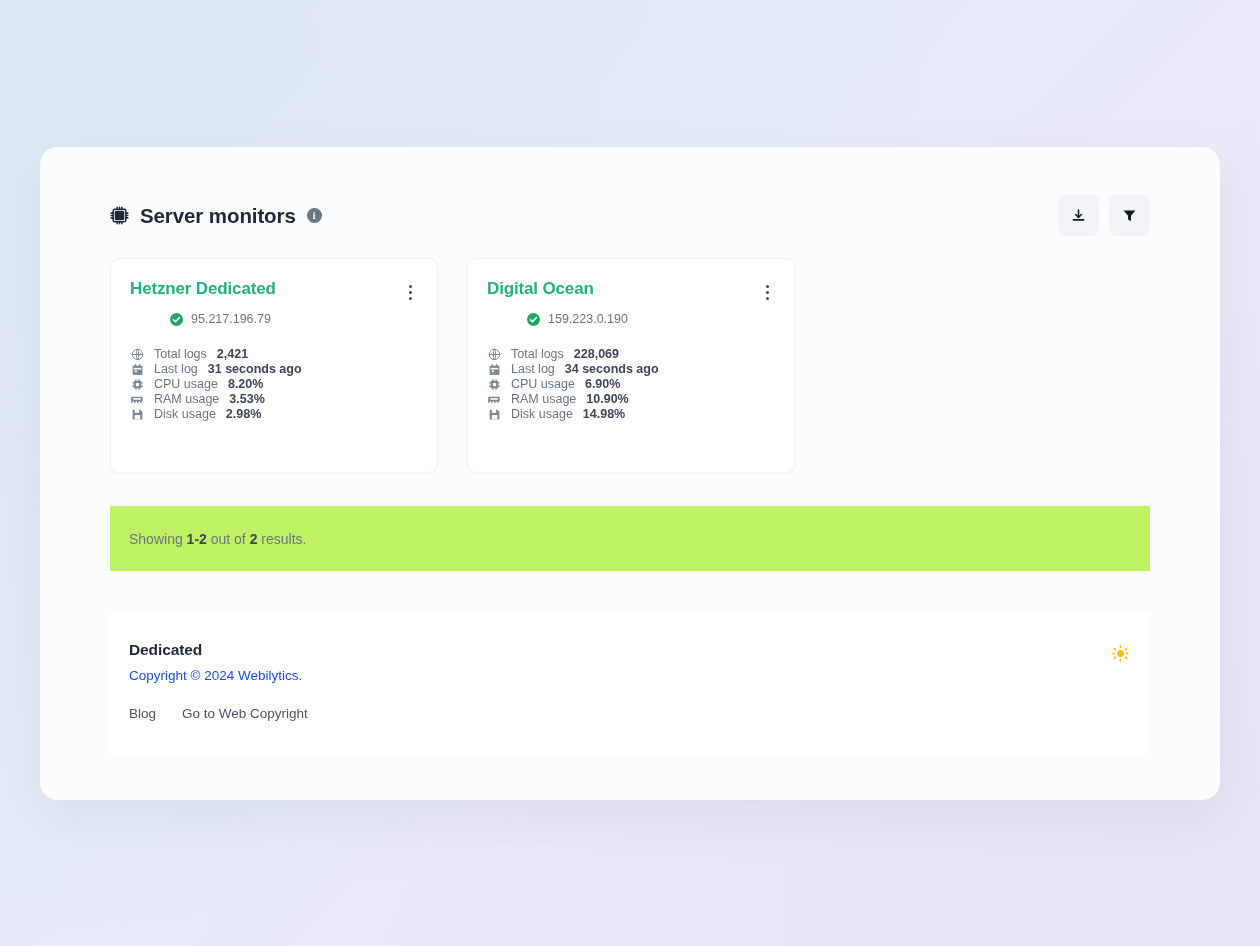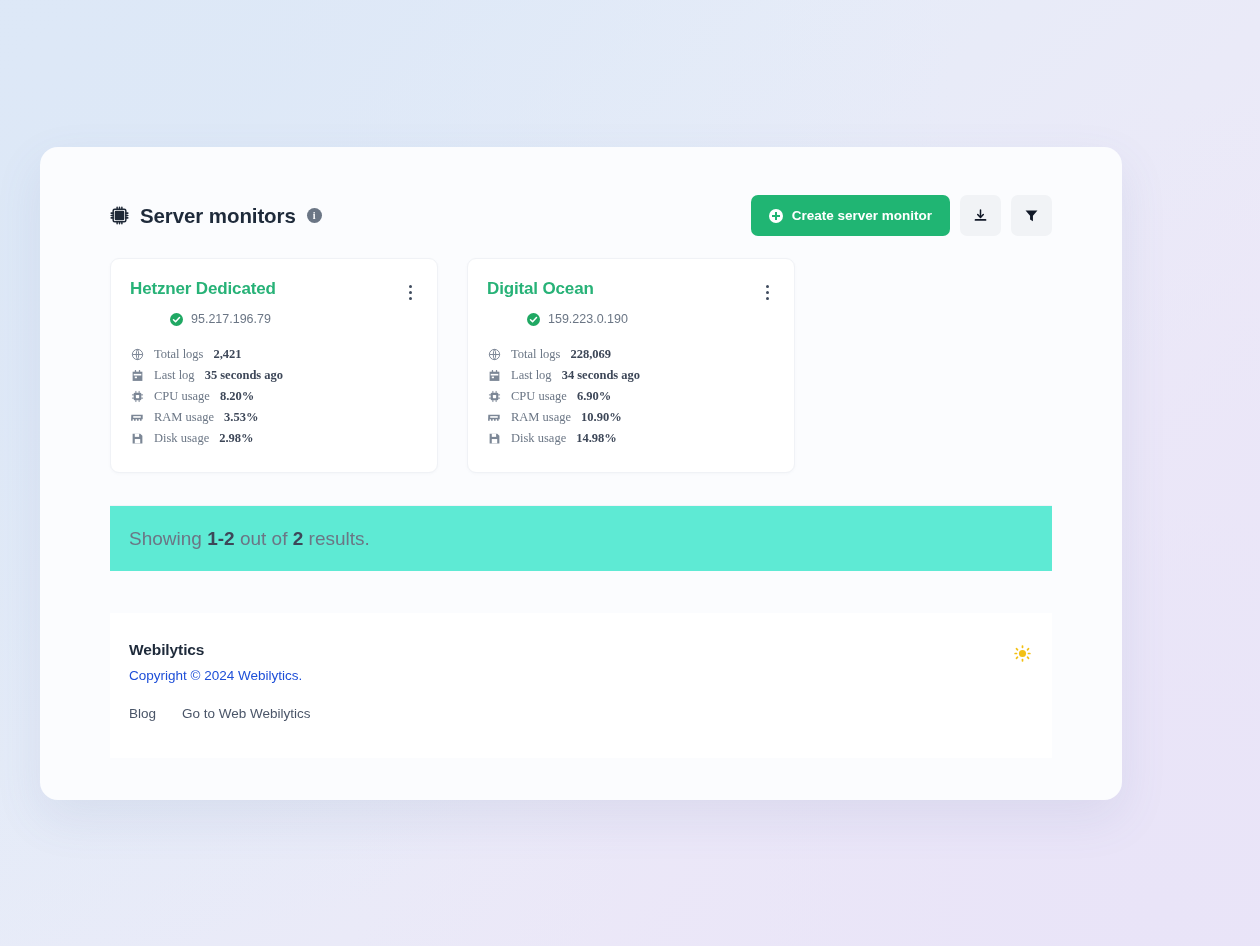--- a/index.html
+++ b/index.html
@@ -17,21 +17,21 @@
       radial-gradient(circle at 4% 6%, #dde8f7 0%, rgba(221,232,247,0) 60%),
       linear-gradient(135deg, #dce7f6 0%, #e6ecf8 35%, #ece9f8 70%, #eae6f8 100%);
     position: relative;
   }
 
   
   .panel {
     position: absolute;
     left: 40px;
     top: 147px;
-    width: 1082px;
+    width: 1180px;
     height: 653px;
     background: #fbfcfe;
     border-radius: 18px;
     box-shadow: 0 18px 48px rgba(90,105,160,.10);
     overflow: hidden;
   }
 
   
   .panel-header {
     display: flex;
@@ -171,21 +171,21 @@
     border-radius: 50%;
     background: #1fa863;
     display: flex;
     align-items: center;
     justify-content: center;
     flex: none;
   }
   .check-circle svg { display:block; }
   .ip-text { font-size: 12.5px; color: #6b7685; }
 
-  .stat-list { margin-top: 21px; display:flex; flex-direction:column; gap: 7px; font-family: Liberation Serif, serif; }
+  .stat-list { margin-top: 21px; display:flex; flex-direction:column; gap: 1px; }
 
   .stat-row {
     display: flex;
     align-items: center;
     gap: 10px;
     font-size: 12.5px;
     color: #6b7685;
     line-height: 1;
   }
   .stat-icon {
@@ -197,26 +197,26 @@
     color: #7c8796;
   }
   .stat-icon svg { display:block; }
   .stat-label { white-space: nowrap; }
   .stat-value { font-weight: bold; color: #3d4758; white-space: nowrap; }
 
   
   .results-row {
     margin: 32px 70px 0 70px;
     border-top: 1px solid #f2f4f8;
-    background: #5eead4;
+    background: #bef264;
     height: 66px;
     display: flex;
     align-items: center;
     padding: 0 19px;
-    font-size: 19px;
+    font-size: 14px;
     color: #6b7685;
   }
   .results-row b { color: #3d4758; }
 
   
   .footer {
     margin: 42px 70px 0 70px;
     background: #ffffff;
     padding: 28px 19px 32px 19px;
     display: flex;
@@ -268,24 +268,20 @@
           <rect x="6" y="6" width="12" height="12" rx="1.5" fill="currentColor" stroke="none"></rect>
           <rect x="4" y="4" width="16" height="16" rx="2"></rect>
           <path d="M9 1.5v2.5M12 1.5v2.5M15 1.5v2.5M9 20v2.5M12 20v2.5M15 20v2.5M1.5 9H4M1.5 12H4M1.5 15H4M20 9h2.5M20 12h2.5M20 15h2.5"></path>
         </svg>
       </span>
       <span class="page-title">Server monitors</span>
       <span class="info-icon">i</span>
     </div>
 
     <div class="header-actions">
-      <button class="btn-primary">
-        <span class="plus-circle"></span>
-        <span>Create server monitor</span>
-      </button>
       <button class="btn-icon">
         <span>
           <svg width="15" height="15" viewBox="0 0 24 24" fill="none" stroke="currentColor" stroke-width="2.4" stroke-linecap="round" stroke-linejoin="round">
             <path d="M12 3v11"></path>
             <path d="M7.5 10.5 12 15l4.5-4.5"></path>
             <path d="M4 19h16" stroke-width="2.8"></path>
           </svg>
         </span>
       </button>
       <button class="btn-icon">
@@ -332,21 +328,21 @@
           <span class="stat-icon">
             <svg width="13" height="13" viewBox="0 0 24 24" fill="currentColor">
                 <path d="M3 5h18v17H3z"></path>
                 <rect x="5" y="9" width="14" height="3" fill="#fff"></rect>
                 <rect x="7" y="14" width="4" height="3" fill="#fff"></rect>
                 <rect x="7" y="2" width="2.5" height="5" rx="1"></rect>
                 <rect x="14.5" y="2" width="2.5" height="5" rx="1"></rect>
               </svg>
           </span>
           <span class="stat-label">Last log</span>
-          <span class="stat-value">35 seconds ago</span>
+          <span class="stat-value">31 seconds ago</span>
         </div>
         <div class="stat-row">
           <span class="stat-icon">
             <svg width="13" height="13" viewBox="0 0 24 24" fill="none" stroke="currentColor" stroke-width="1.8" stroke-linecap="round">
                 <rect x="5" y="5" width="14" height="14" rx="2" fill="currentColor" stroke="none"></rect>
                 <rect x="9" y="9" width="6" height="6" rx="1" fill="#fff" stroke="none"></rect>
                 <path d="M9 2.5v2.5M15 2.5v2.5M9 19v2.5M15 19v2.5M2.5 9H5M2.5 15H5M19 9h2.5M19 15h2.5"></path>
               </svg>
           </span>
           <span class="stat-label">CPU usage</span>
@@ -452,25 +448,25 @@
       </div>
     </div>
   </div>
 
   <div class="results-row">
     <span><span>Showing </span><b>1-2</b><span> out of </span><b>2</b><span> results.</span></span>
   </div>
 
   <div class="footer">
     <div>
-      <div class="footer-brand">Webilytics</div>
+      <div class="footer-brand">Dedicated</div>
       <div class="footer-copy">Copyright © 2024 Webilytics.</div>
       <div class="footer-links">
         <a>Blog</a>
-        <a>Go to Web Webilytics</a>
+        <a>Go to Web Copyright</a>
       </div>
     </div>
     <button class="theme-toggle">
       <span>
         <svg width="17" height="17" viewBox="0 0 24 24" fill="#f2c014">
           <circle cx="12" cy="12" r="5"></circle>
           <rect x="10.8" y="0.5" width="2.4" height="4.2" rx="1"></rect>
           <rect x="10.8" y="19.3" width="2.4" height="4.2" rx="1"></rect>
           <rect x="0.5" y="10.8" width="4.2" height="2.4" rx="1"></rect>
           <rect x="19.3" y="10.8" width="4.2" height="2.4" rx="1"></rect>

